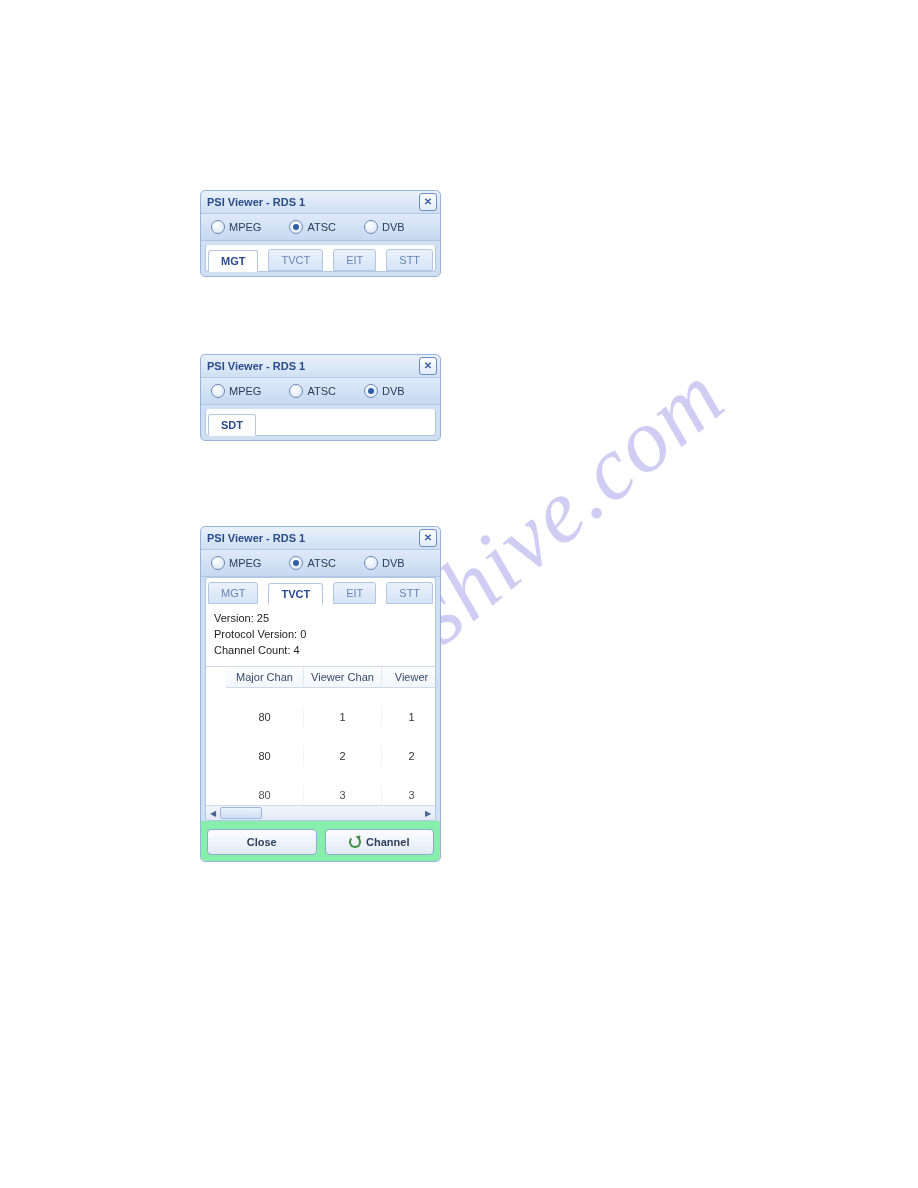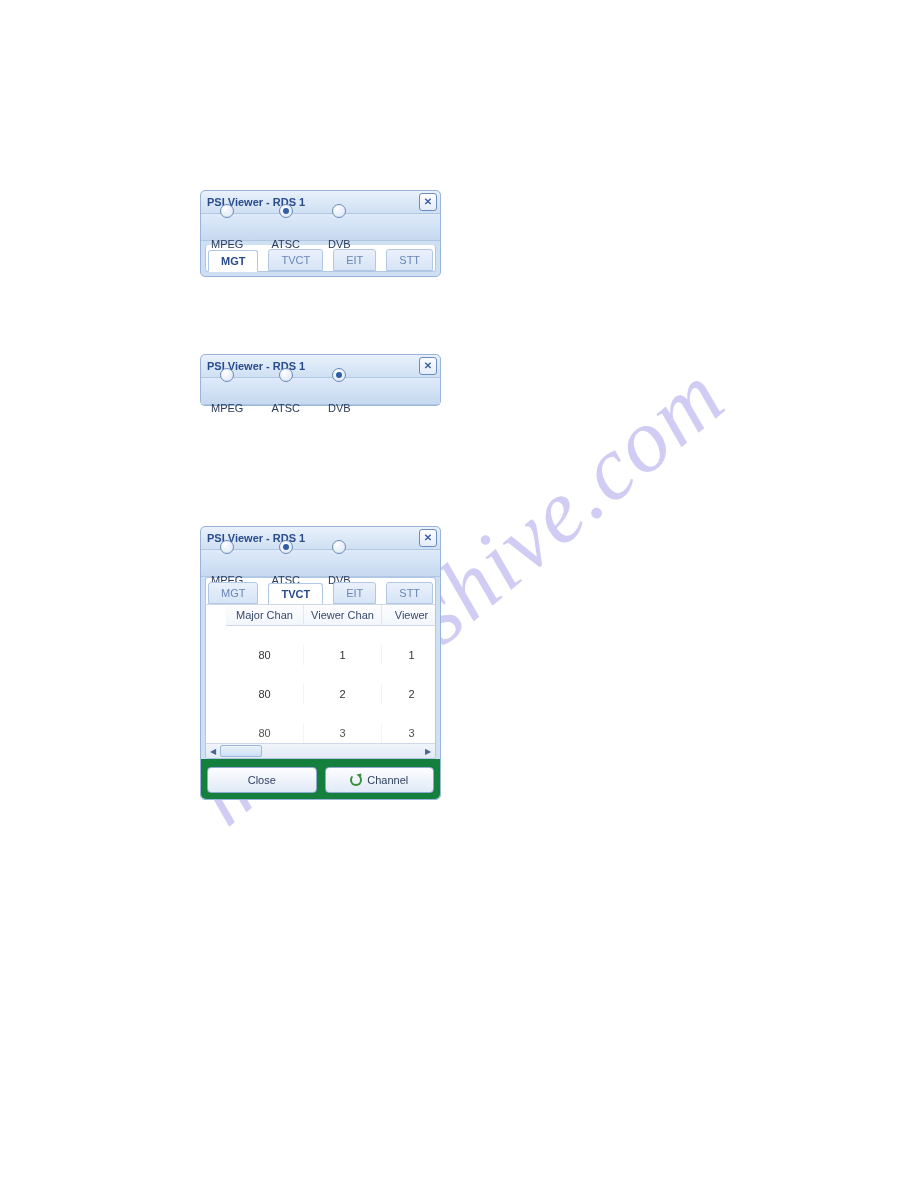--- a/index.html
+++ b/index.html
@@ -73,24 +73,23 @@
     align-items: center;
     height: 26px;
     padding-left: 10px;
     gap: 6px;
     background: linear-gradient(#dfeafa, #c6d9f0);
     border-bottom: 1px solid #b1c7e4;
   }
   .radio-item {
     display: flex;
     align-items: center;
-    gap: 20px;
+    gap: 4px;
     margin-right: 22px;
     cursor: pointer;
-    flex-direction: column;
   }
   .radio-dot {
     width: 12px;
     height: 12px;
     border-radius: 50%;
     border: 1px solid #6c89b8;
     background: radial-gradient(circle at 35% 30%, #fff, #d7e3f3);
     display: flex;
     align-items: center;
     justify-content: center;
@@ -223,22 +222,23 @@
   }
   .table-col {
     flex: 1;
     padding-left: 20px;
   }
 
   .button-bar {
     display: flex;
     gap: 8px;
     padding: 8px 6px 6px 6px;
-    background: #15803d;
+    background: #86efac;
     border-radius: 0 0 5px 5px;
+    font-weight: bold;
   }
   .btn {
     flex: 1;
     height: 24px;
     border: 1px solid #8fa9cf;
     border-radius: 4px;
     background: linear-gradient(#fdfdff, #e0eaf7);
     display: flex;
     align-items: center;
     justify-content: center;
@@ -339,20 +339,25 @@
       <div class="radio-dot"></div>
       <span class="radio-label">ATSC</span>
     </div>
     <div class="radio-item">
       <div class="radio-dot selected">
           <div class="inner"></div>
         </div>
       <span class="radio-label">DVB</span>
     </div>
   </div>
+  <div class="tabstrip">
+    <div class="tab active">
+        <span>SDT</span>
+      </div>
+  </div>
 </div>
 
 <div class="panel" style="left:200px; top:526px; width:241px;">
   <div class="titlebar">
     <span class="title">PSI Viewer - RDS 1</span>
     <div class="close-btn">
       <span>✕</span>
     </div>
   </div>
   <div class="radio-bar">
@@ -379,20 +384,25 @@
         <span>TVCT</span>
       </div>
     <div class="tab">
         <span>EIT</span>
       </div>
     <div class="tab">
         <span>STT</span>
       </div>
   </div>
   <div class="panel-body">
+    <div class="info-area">
+      <div>Version: 25</div>
+      <div>Protocol Version: 0</div>
+      <div>Channel Count: 4</div>
+    </div>
     <div class="table-wrap">
       <div class="table-main">
         <div class="table-col">
           <div class="grid grid-header-row">
             <div class="cell">Major Chan</div>
             <div class="cell">Viewer Chan</div>
             <div class="cell">Viewer</div>
             <div class="cell" style="text-align:left;overflow:hidden;">Sou</div>
           </div>
           <div class="grid grid-row">

